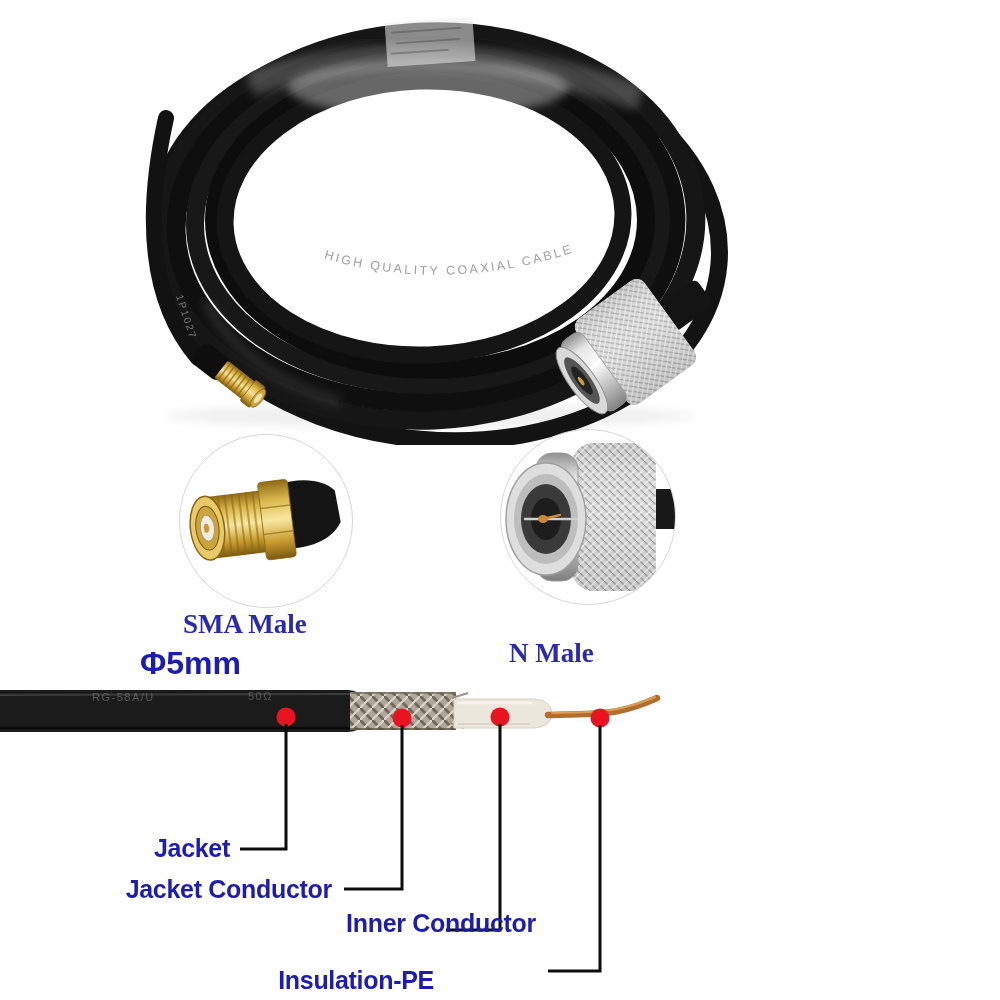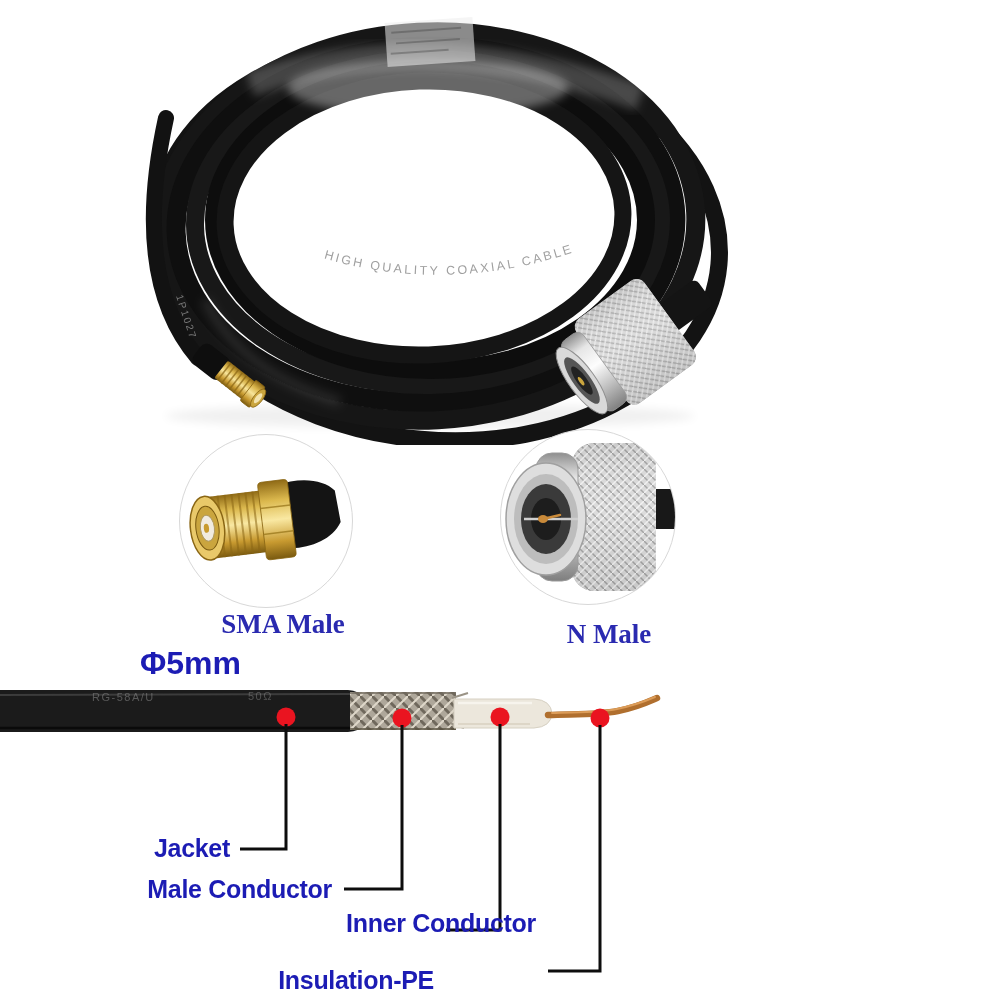--- a/index.html
+++ b/index.html
@@ -2,21 +2,21 @@
 <html><head>
 <meta charset="utf-8">
 <style>
   html,body{margin:0;padding:0;background:#ffffff;}
   #stage{position:relative;width:1000px;height:1000px;background:#ffffff;overflow:hidden;
          font-family:"Liberation Sans",sans-serif;}
   .abs{position:absolute;}
   .diag-lbl{position:absolute;font-family:Liberation Sans, sans-serif;font-weight:bold;
             font-size:25px;line-height:30px;color:#1c1cb4;text-align:right;letter-spacing:-0.3px;}
   .conn-lbl{position:absolute;font-family:"Liberation Serif",serif;font-weight:bold;
-            font-size:27px;line-height:30px;color:#2a2ab0;text-align:center;}
+            font-size:27px;line-height:30px;color:#2a2ab0;text-align:left;}
   .dia-lbl{position:absolute;font-family:"Liberation Sans",sans-serif;font-weight:bold;
            font-size:32px;line-height:34px;color:#1c1cb4;margin-left:44px;}
   .inset{position:absolute;border-radius:50%;background:#ffffff;border:1px solid #d8d8d8;
          box-sizing:border-box;overflow:hidden;}
 </style>
 </head>
 <body>
 
 <div id="stage">
 
@@ -146,21 +146,21 @@
         <ellipse cx="-42" cy="2" rx="25" ry="35" fill="#3a3a3a"></ellipse>
         <ellipse cx="-42" cy="2" rx="15" ry="21" fill="#1d1d1d"></ellipse>
         <path d="M-64,2 L-10,2" stroke="#cfcfcf" stroke-width="2.5"></path>
         <ellipse cx="-45" cy="2" rx="5" ry="4" fill="#c98a3a"></ellipse>
         <path d="M-45,2 L-28,-2" stroke="#c98a3a" stroke-width="2.5" stroke-linecap="round"></path>
       </g>
     </svg>
   </div>
 
   <div class="conn-lbl" style="left:183px;top:609px;width:200px">SMA Male</div>
-  <div class="conn-lbl" style="left:509px;top:619px;width:200px">N Male</div>
+  <div class="conn-lbl" style="left:509px;top:638px;width:200px">N Male</div>
 
   <div class="dia-lbl" style="left:96px;top:646px">Φ5mm</div>
 
   <svg class="abs" style="left:0;top:685px" width="1000" height="315" viewBox="0 685 1000 315">
     <defs>
       <pattern id="braid" width="12" height="12" patternUnits="userSpaceOnUse">
         <rect width="12" height="12" fill="#aea79a"></rect>
         <path d="M0,0 L12,12" stroke="#6f685c" stroke-width="3"></path>
         <path d="M12,0 L0,12" stroke="#ded7c9" stroke-width="2"></path>
       </pattern>
@@ -199,17 +199,17 @@
 
     <g stroke="#0d0d0d" stroke-width="3" fill="none">
       <path d="M 286,724 L 286,849 L 240,849"></path>
       <path d="M 402,725 L 402,889 L 344,889"></path>
       <path d="M 500,724 L 500,930 L 446,930"></path>
       <path d="M 600,725 L 600,971 L 548,971"></path>
     </g>
   </svg>
 
   <div class="diag-lbl" style="left:70px;top:833px;width:160px">Jacket</div>
-  <div class="diag-lbl" style="left:72px;top:874px;width:260px">Male Conductor</div>
+  <div class="diag-lbl" style="left:72px;top:874px;width:260px">Jacket Conductor</div>
   <div class="diag-lbl" style="left:174px;top:965px;width:260px">Insulation-PE</div>
   <div class="diag-lbl" style="left:276px;top:908px;width:260px">Inner Conductor</div>
 
 </div>
 
 </body></html>

